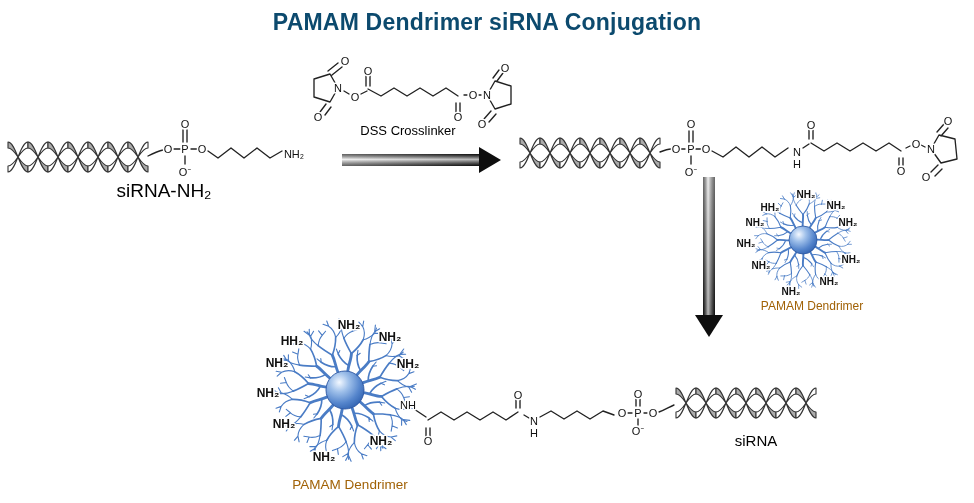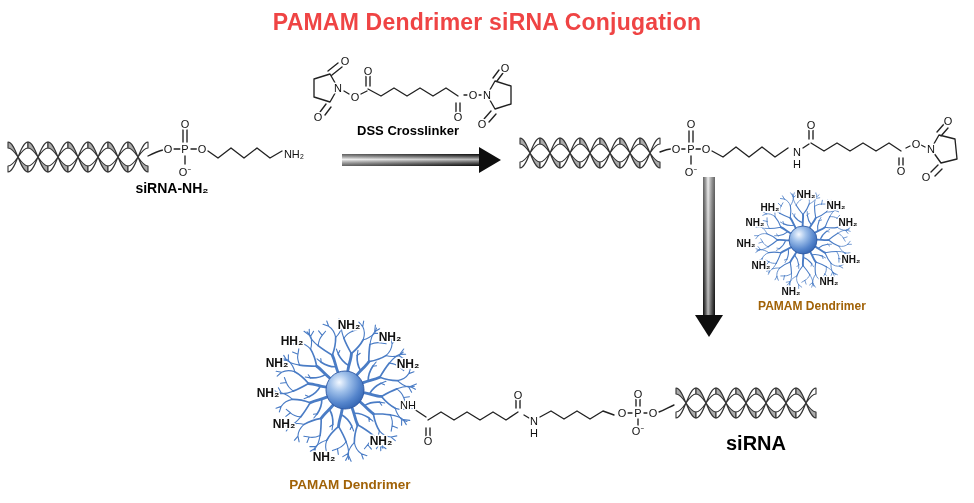--- a/index.html
+++ b/index.html
@@ -3,23 +3,23 @@
 <meta charset="utf-8">
 <style>
   html,body{margin:0;padding:0;}
   body{
     width:974px;height:503px;position:relative;background:#ffffff;overflow:hidden;
     font-family:"Liberation Sans",sans-serif;
   }
   svg{position:absolute;left:0;top:0;}
   .ttl{
     position:absolute;left:0;right:0;top:9px;text-align:center;
-    font-size:23px;font-weight:bold;color:#ef4444;letter-spacing:.2px;
+    font-size:23px;font-weight:bold;color:#0c4a6e;letter-spacing:.2px;
   }
-  .lbl{position:absolute;text-align:center;font-weight:bold;color:#000;}
+  .lbl{position:absolute;text-align:center;font-weight:normal;color:#000;}
   .navy{color:#a16207;}
   
   svg text{
     font-family:"Liberation Sans",sans-serif;font-size:11px;fill:#111;
     text-anchor:middle;dominant-baseline:central;
     paint-order:stroke;stroke:#fff;stroke-width:3px;stroke-linejoin:round;
   }
   svg text.den{font-size:10px;font-weight:bold;}
   svg text.den2{font-size:12px;font-weight:bold;}
   .bond{stroke:#222;stroke-width:1.35;fill:none;stroke-linecap:round;stroke-linejoin:round;}
@@ -217,16 +217,16 @@
         <use href="#hx" x="60"></use>
         <use href="#hx" x="80"></use>
         <use href="#hx" x="100"></use>
         <use href="#hx" x="120"></use>
     </g>
   </g>
 </svg>
 
 <div class="ttl">PAMAM Dendrimer siRNA Conjugation</div>
 <div class="lbl" style="left:328px;top:123px;width:160px;font-size:13px">DSS Crosslinker</div>
-<div class="lbl" style="left:92px;top:180px;width:160px;font-size:14px">siRNA-NH₂</div>
+<div class="lbl" style="left:84px;top:180px;width:160px;font-size:19px">siRNA-NH₂</div>
 <div class="lbl navy" style="left:732px;top:299px;width:160px;font-size:12px">PAMAM Dendrimer</div>
 <div class="lbl navy" style="left:258px;top:477px;width:184px;font-size:13.5px">PAMAM Dendrimer</div>
-<div class="lbl" style="left:696px;top:432px;width:120px;font-size:20px">siRNA</div>
+<div class="lbl" style="left:696px;top:432px;width:120px;font-size:15px">siRNA</div>
 
 </body></html>

